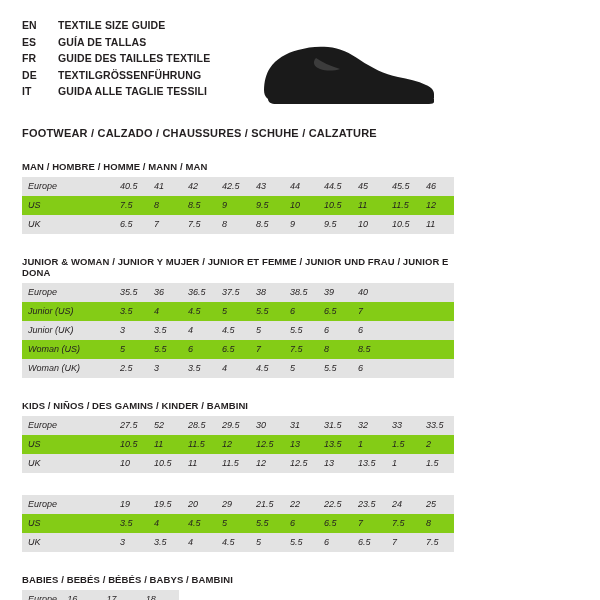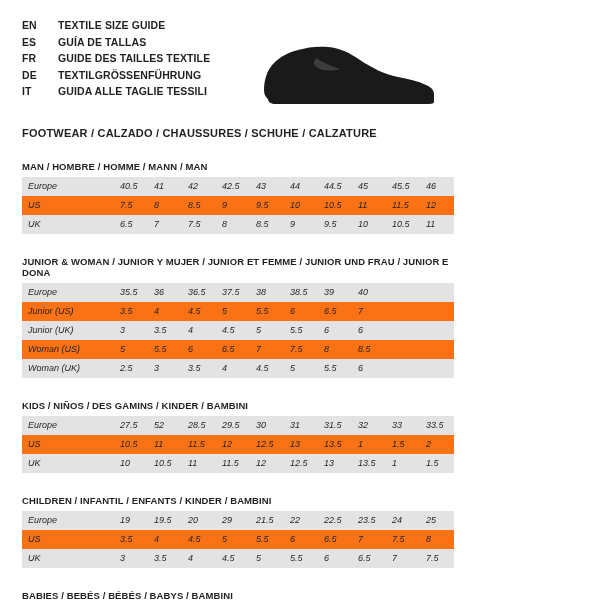--- a/index.html
+++ b/index.html
@@ -78,21 +78,21 @@
     line-height: 11px;
     padding: 4px 0 4px 6px;
     text-align: left;
     color: #231f20;
     white-space: nowrap;
   }
   table.size-table tr.shaded td {
     background: #e3e3e3;
   }
   table.size-table tr.plain td {
-    background: #f97316;
+    background: #84cc16;
   }
   table.size-table td.rowlabel {
     width: 86px;
   }
   .babies table.size-table td {
     width: auto;
   }
 </style>
 </head>
 <body>
@@ -299,21 +299,20 @@
           <td>13</td>
           <td>13.5</td>
           <td>1</td>
           <td>1.5</td>
         </tr>
       </tbody>
     </table>
   </div>
 
   <div class="group">
-    <div class="group-title">CHILDREN / INFANTIL / ENFANTS / KINDER / BAMBINI</div>
     <table class="size-table">
       <tbody>
         <tr class="shaded">
           <td class="rowlabel">Europe</td>
           <td>19</td>
           <td>19.5</td>
           <td>20</td>
           <td>29</td>
           <td>21.5</td>
           <td>22</td>

